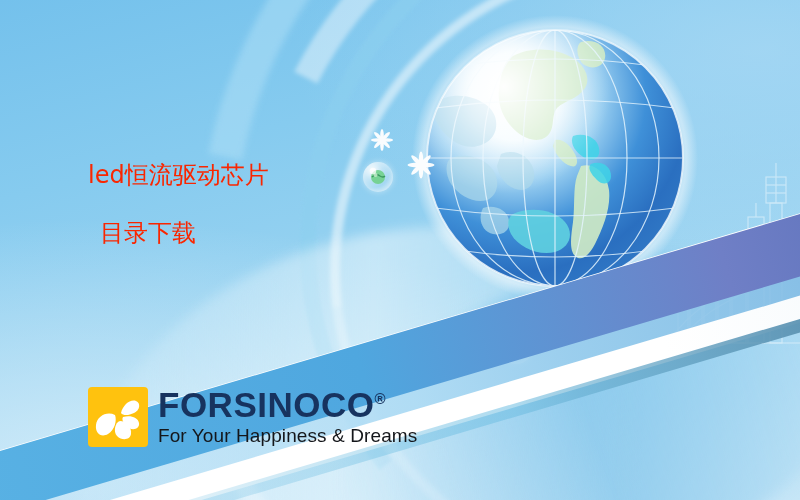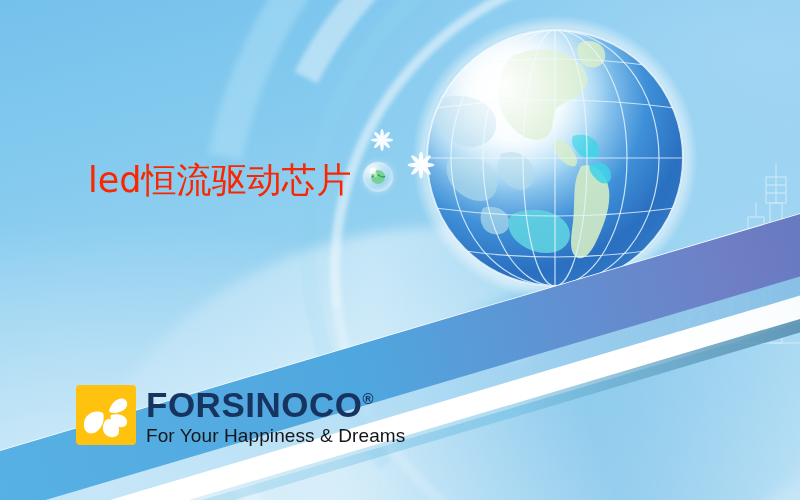--- a/index.html
+++ b/index.html
@@ -154,35 +154,35 @@
     background: linear-gradient(90deg, rgba(255,255,255,.0) 0%, rgba(174,219,244,.85) 50%, rgba(120,180,224,.9) 100%);
     transform: rotate(-16.5deg);
   }
 
   
   #headline {
     position: absolute;
     left: 88px; top: 163px;
     color: #fa2600;
     font-family: "DejaVu Sans", "Liberation Sans", sans-serif;
-    font-size: 35px;
+    font-size: 24px;
     line-height: 1.0;
     letter-spacing: 0px;
     white-space: nowrap;
     font-weight: 400;
   }
   #headline .line1 { display: block; }
   #headline .line2 { display: block; margin-top: 34px; margin-left: 12px; }
 
   
   #logo {
     position: absolute;
-    left: 76px; top: 385px;
+    left: 88px; top: 385px;
     display: flex;
-    align-items: flex-start;
+    align-items: flex-end;
   }
   #logo-mark {
     width: 60px; height: 60px;
     border-radius: 4px;
     background: #ffc20e;
     flex: 0 0 auto;
     position: relative;
   }
   #logo-text {
     margin-left: 10px;
@@ -394,20 +394,21 @@
   </div>
 
   <div class="band band-lightblue"></div>
   <div class="band band-white-1"></div>
   <div class="band band-blue-dark"></div>
   <div class="band band-white-2"></div>
   <div class="band band-teal"></div>
 
   <div id="headline">
     <span class="line1">led恒流驱动芯片</span>
+    <span class="line2">目录下载</span>
   </div>
 
   <div id="logo">
 
     <div id="logo-mark">
       <svg width="60" height="60" viewBox="0 0 60 60">
         <g fill="#ffffff">
 
           <path d="M33 26 C 35 18, 42 12, 48 14 C 53 16, 52 23, 46 26
                    C 41 28.5, 35 29, 33 26 Z"></path>

